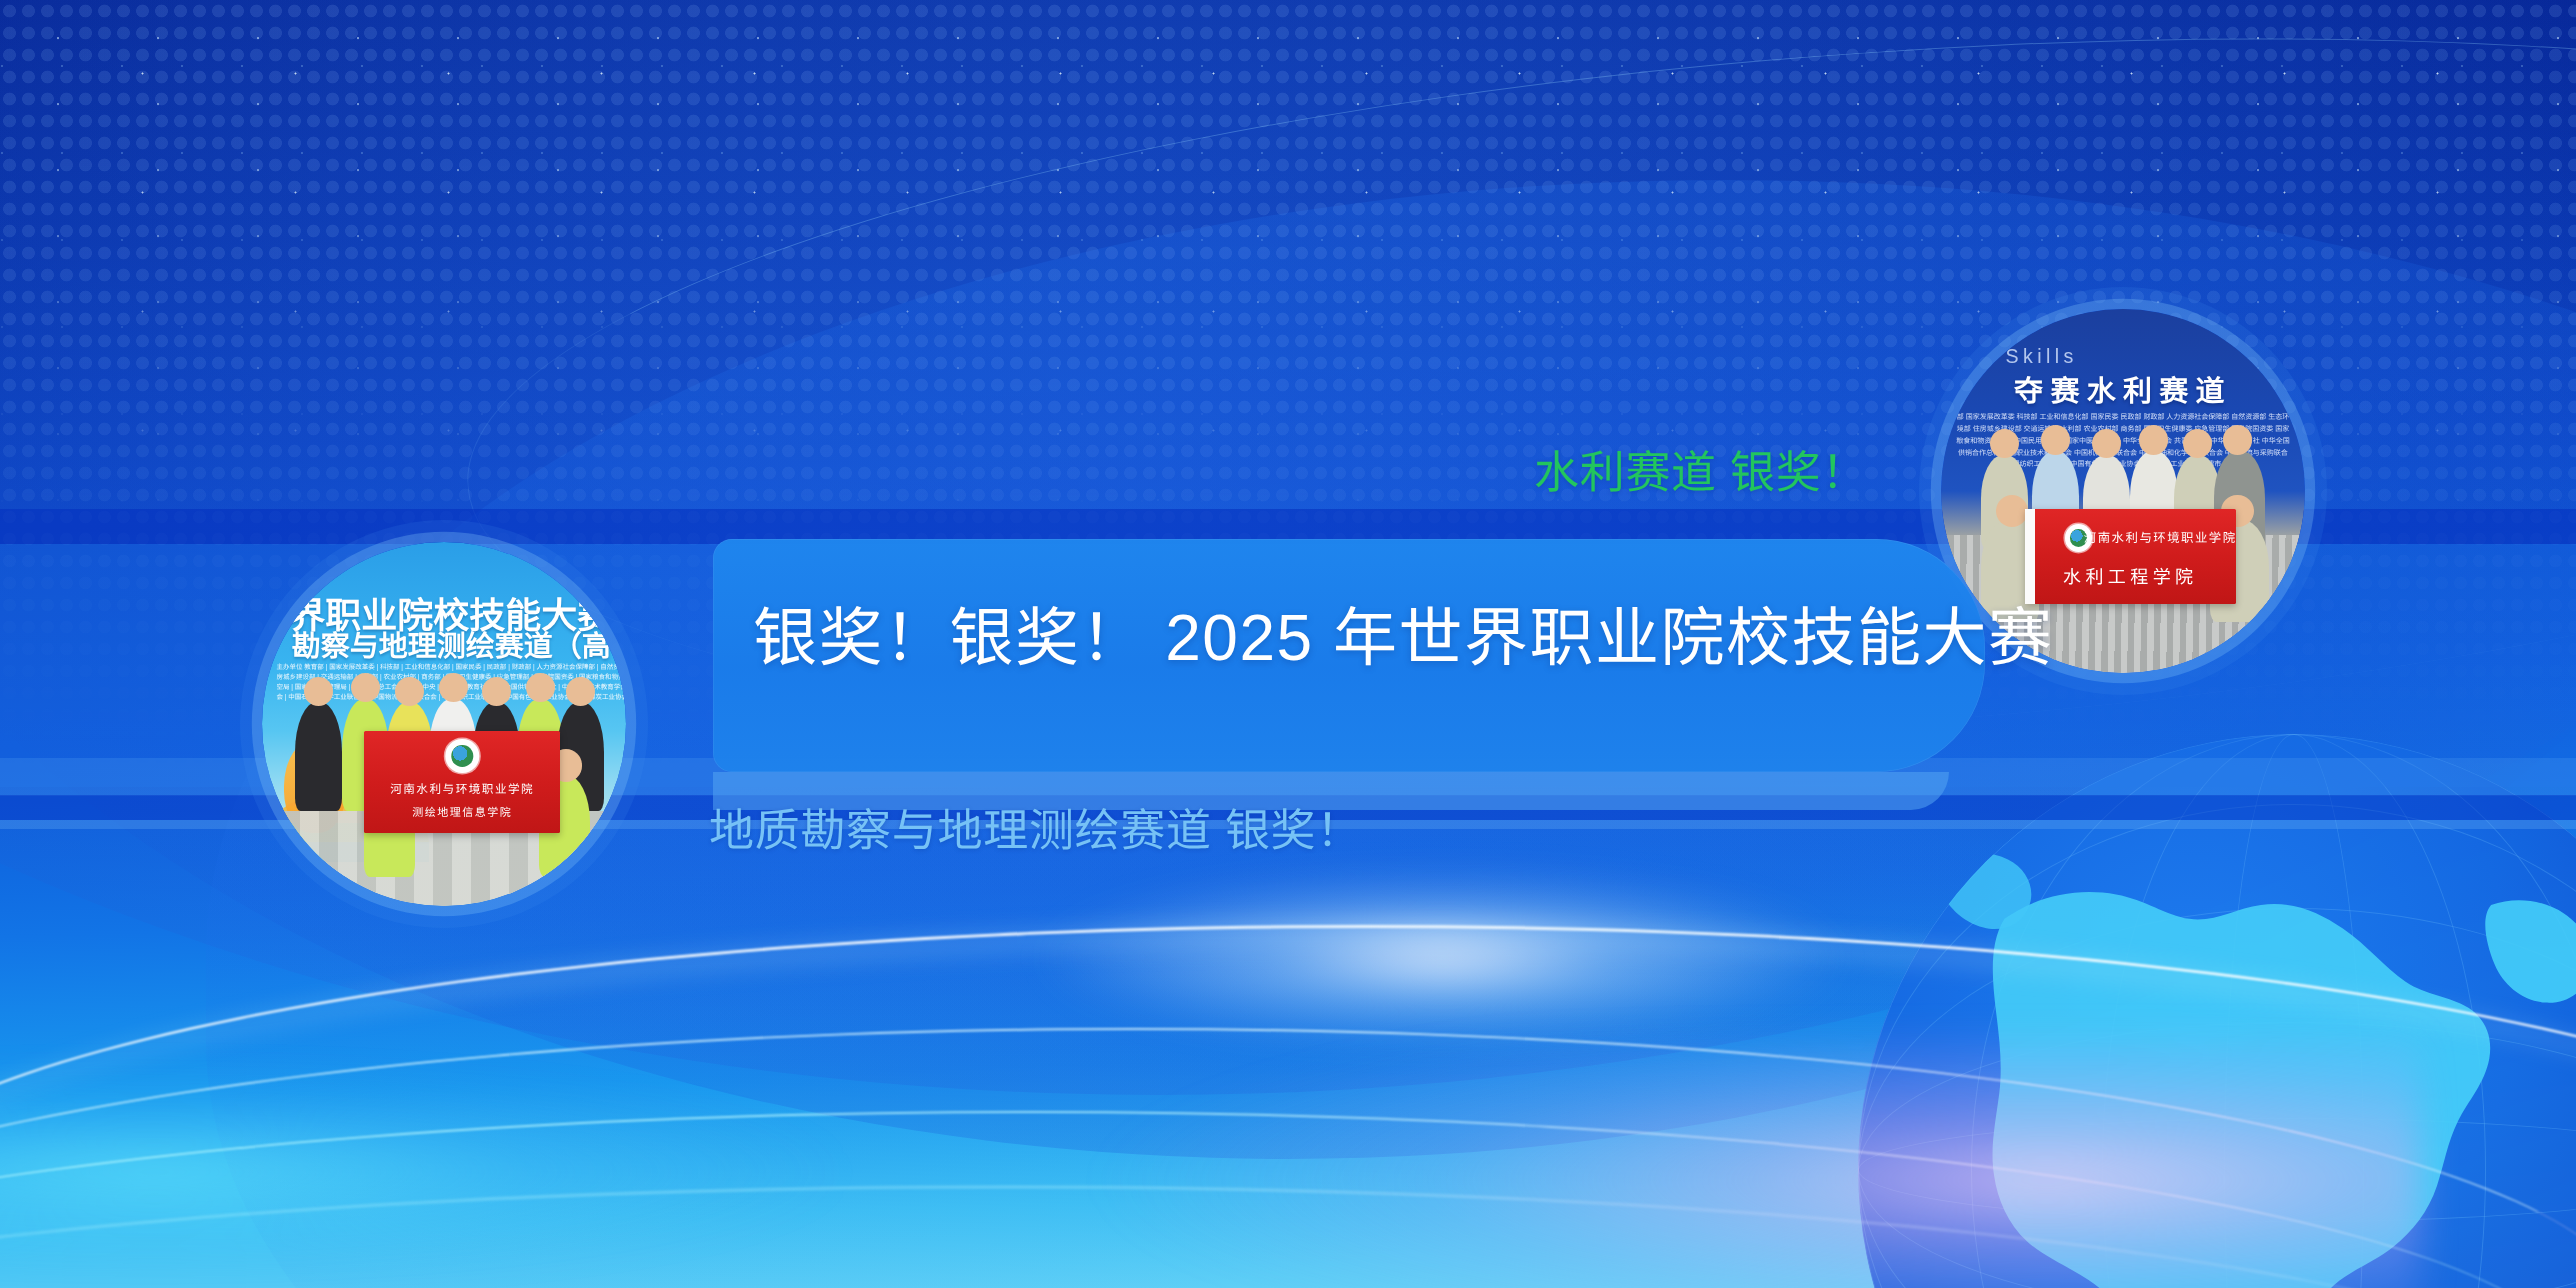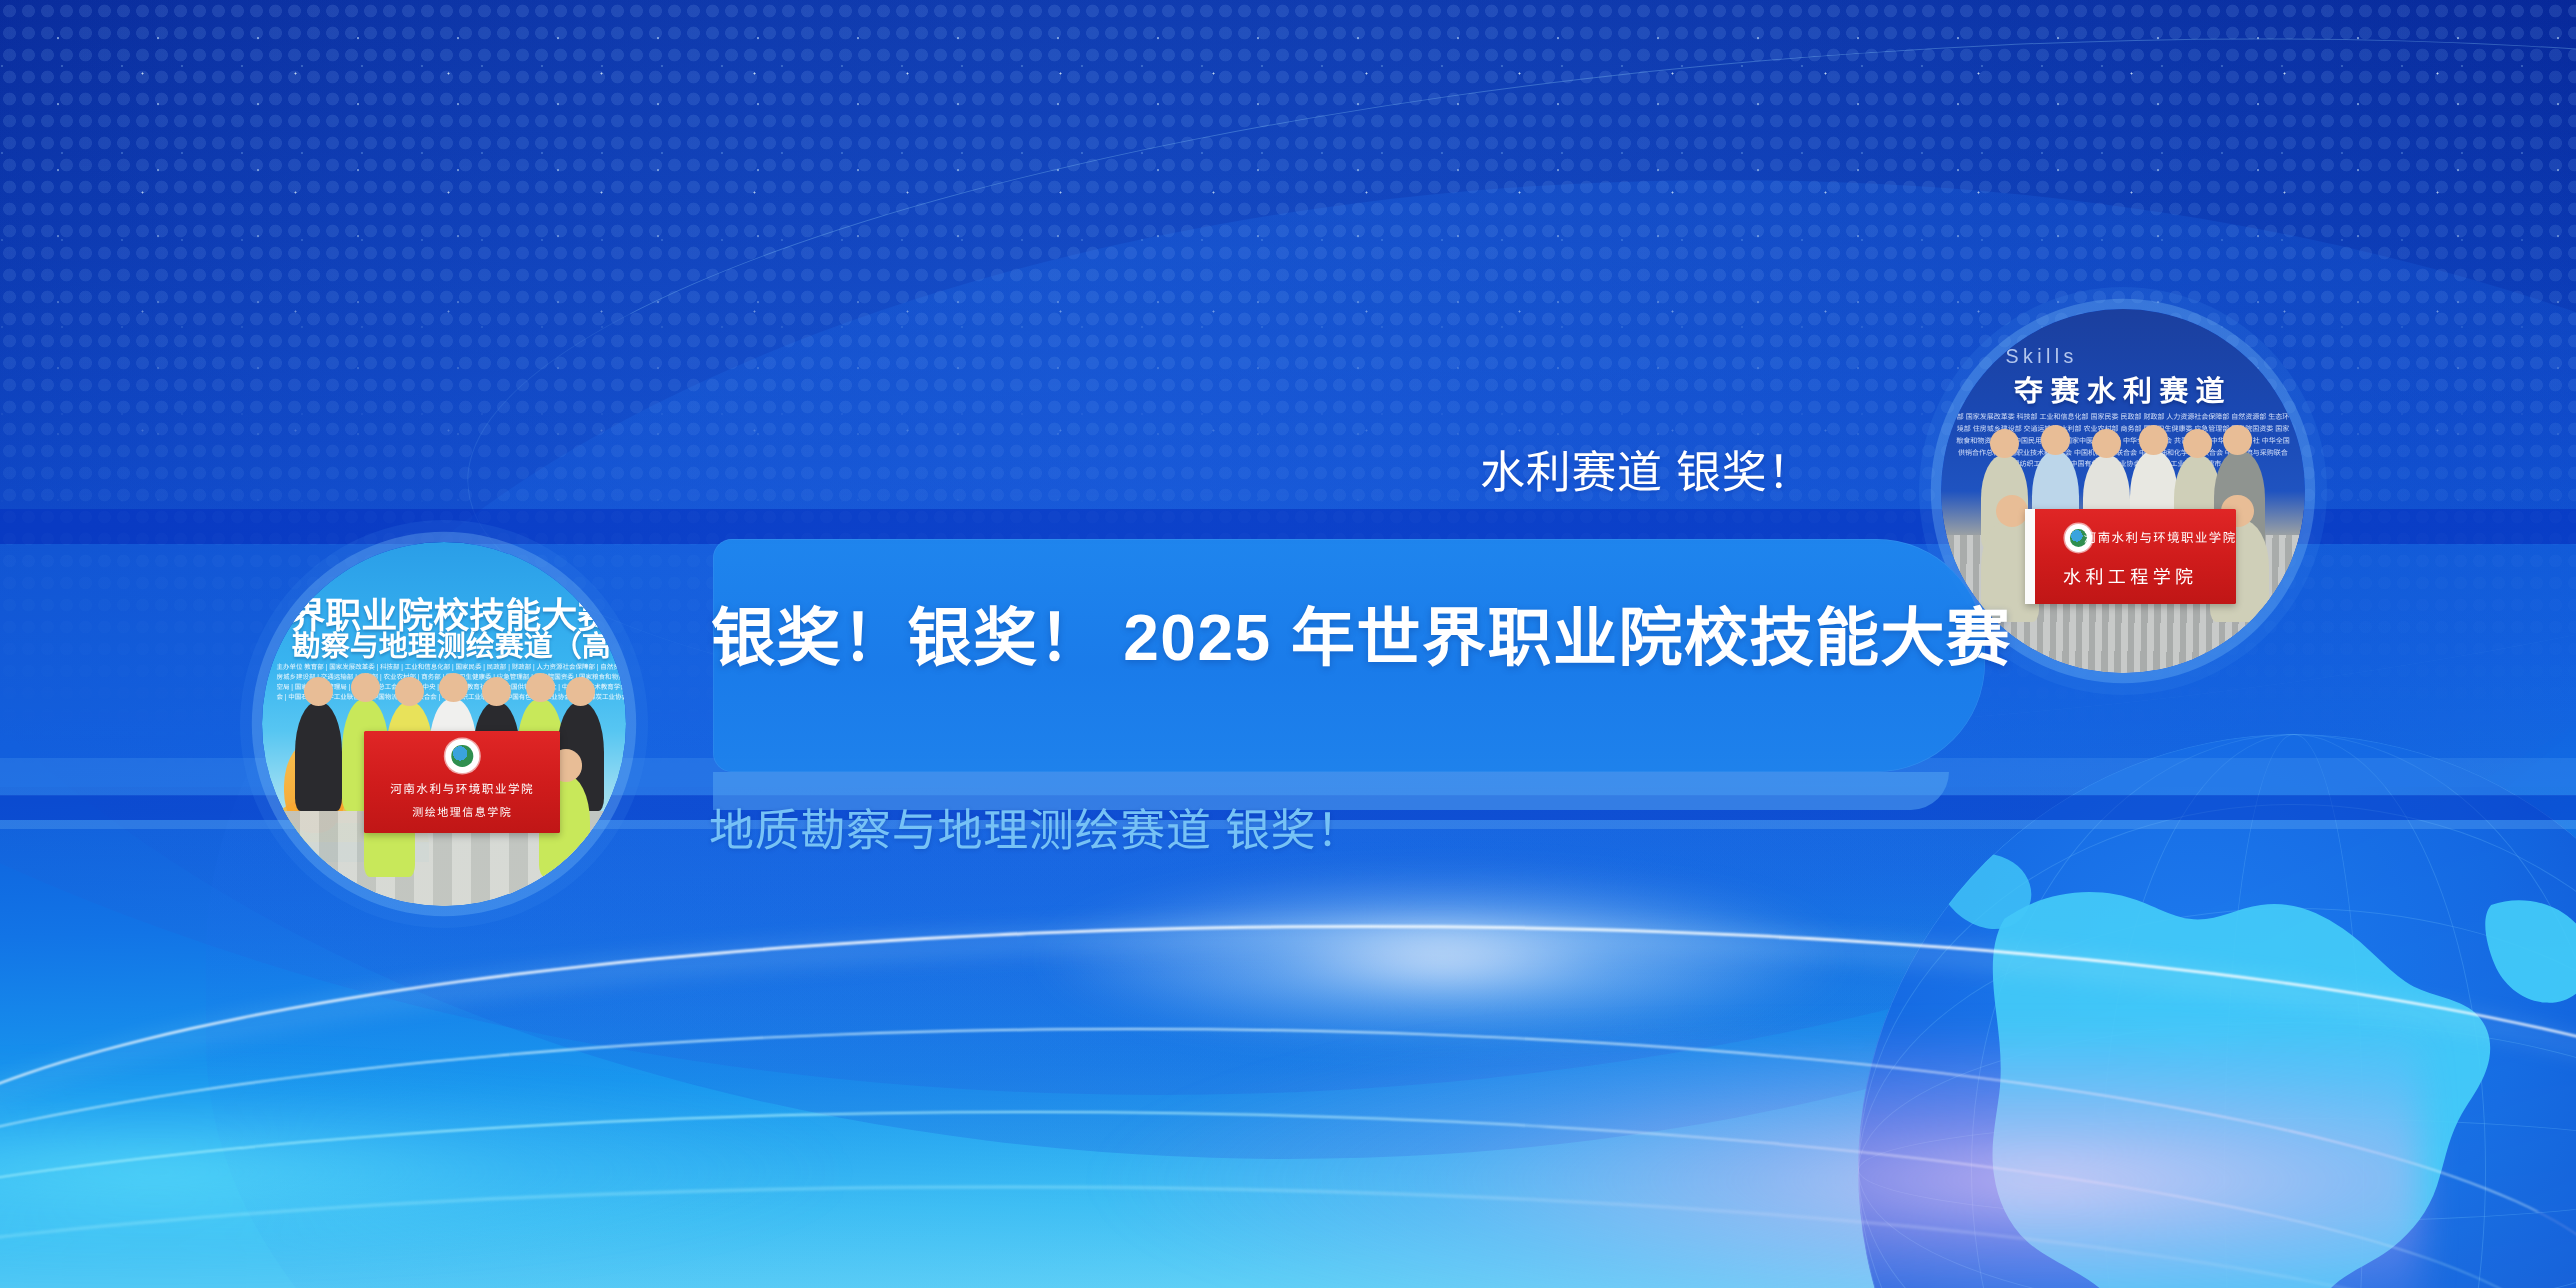--- a/index.html
+++ b/index.html
@@ -178,42 +178,42 @@
     box-shadow:0 0 0 0.7px rgba(120,190,250,.18) inset;
   }
   .title-plate-cap{
     position:absolute;
     left:713px;top:772px;width:1236px;height:38px;
     border-radius:0 0 65px 0;
     background:rgba(84,164,243,.55);
   }
   .title-text{
     position:absolute;
-    left:711px;top:603px;width:1265px;
+    left:753px;top:603px;width:1265px;
     color:#ffffff;
     font-size:64px;
-    font-weight:700;
+    font-weight:400;
     letter-spacing:1.5px;
     line-height:1.1;
     white-space:nowrap;
     text-shadow:0 1.5px 7.3px rgba(0,40,120,.28);
     text-align:center;
   }
 
   
   .sub{
     position:absolute;
     font-size:45px;
     font-weight:400;
     white-space:nowrap;
     letter-spacing:0.7px;
   }
   .sub-top{
-    left:1480px;top:436px;
-    color:#ffffff;
+    left:1534px;top:436px;
+    color:#22c55e;
     text-shadow:0 0.7px 4.4px rgba(0,30,110,.25);
   }
   .sub-bottom{
     left:709px;top:794px;
     color:#76c2f6;
     text-shadow:0 0.7px 4.4px rgba(0,40,130,.25);
   }
 
   
   .photo-circle{

